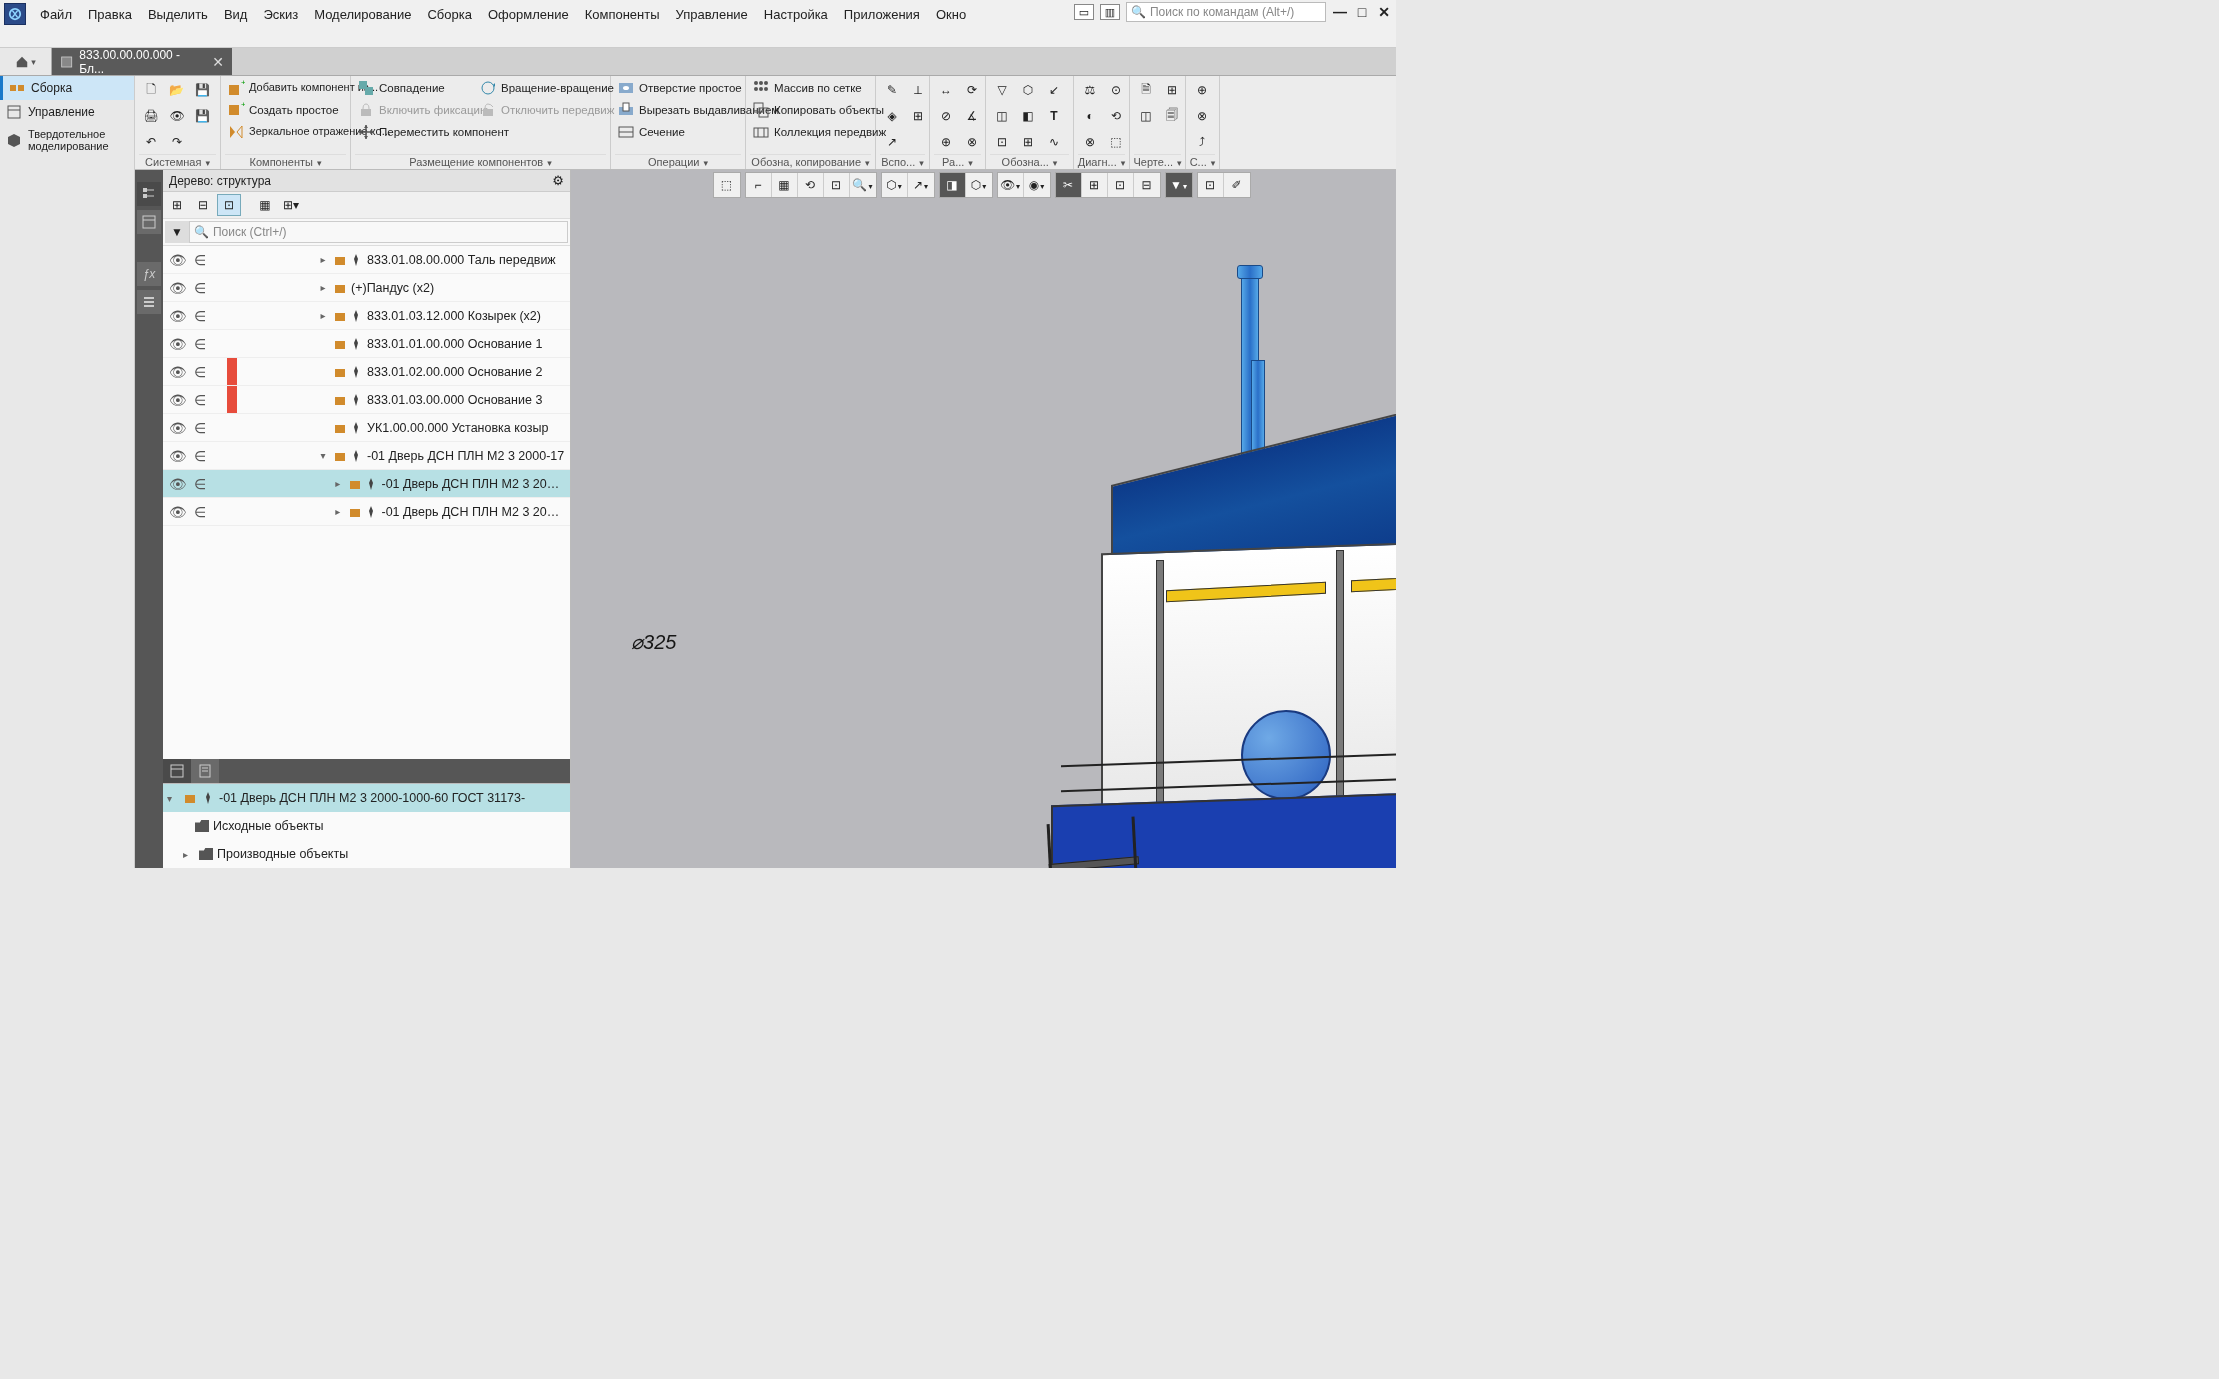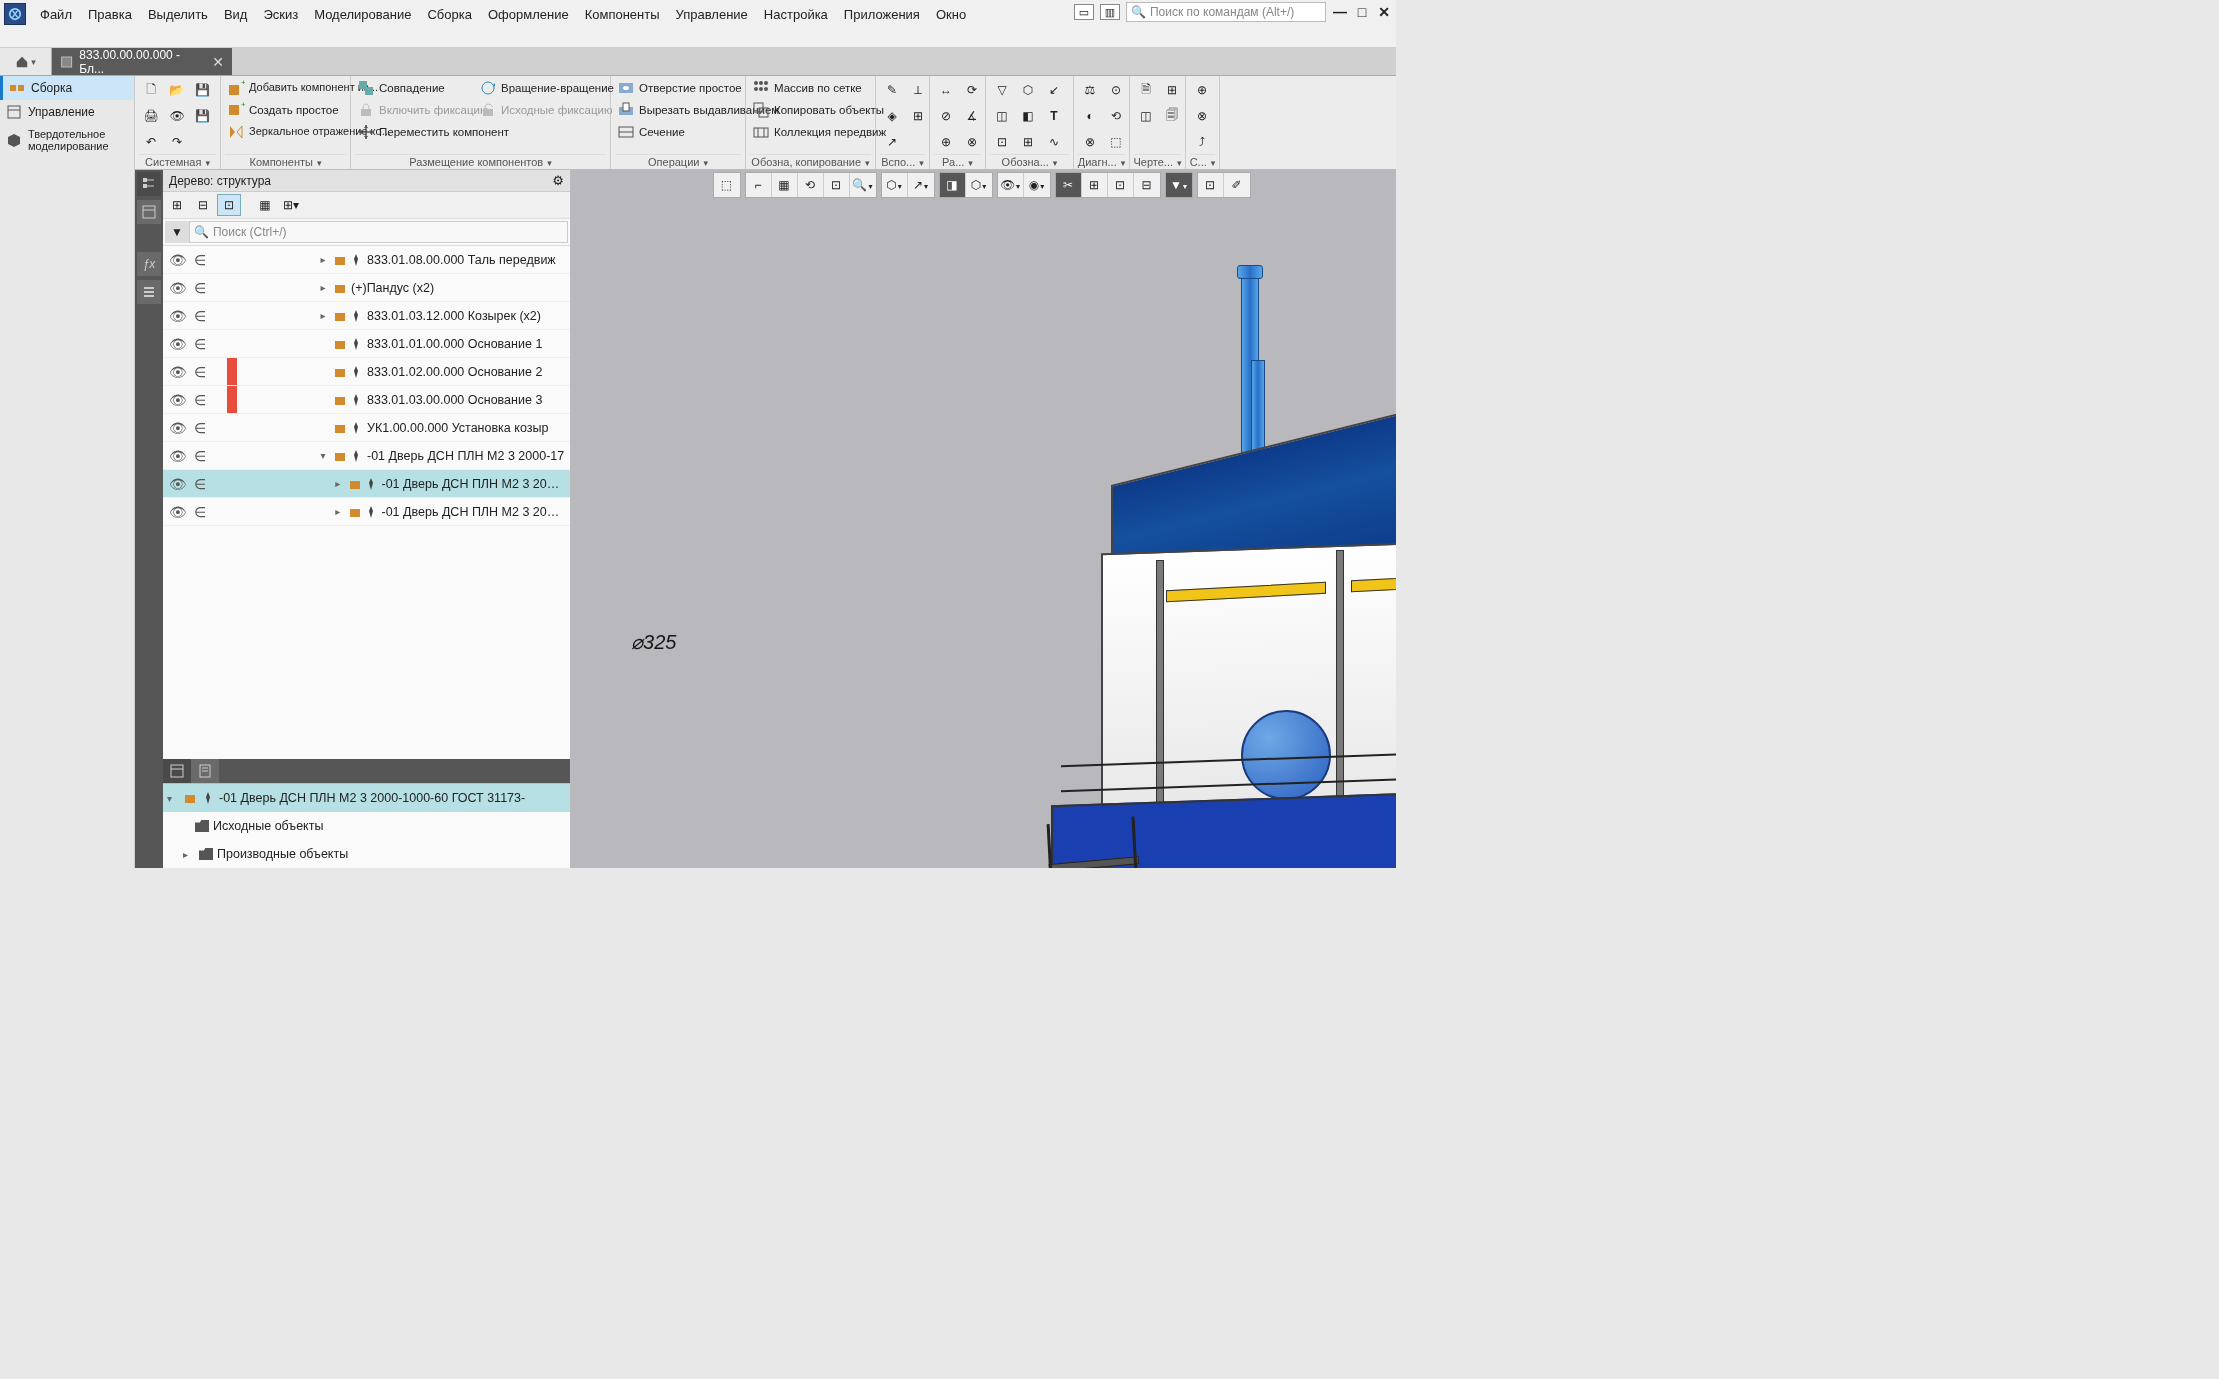--- a/index.html
+++ b/index.html
@@ -40,21 +40,21 @@
 .ribbon-smallgrid { display:grid; grid-template-columns:repeat(3,24px); grid-auto-rows:24px; gap:2px;}
 .ribbon-smallgrid .sb { width:24px; height:24px; display:flex; align-items:center; justify-content:center; border:1px solid transparent;}
 .ribbon-group-label { text-align:center; font-size:11px; color:#555; padding:1px 0; border-top:1px solid #ddd; display:flex; justify-content:center; align-items:center; gap:2px;}
 .ribbon-group-label .dd::after{content:"▾"; font-size:9px; margin-left:2px;}
 
 .iconbtn{ width:24px; height:24px; display:flex; align-items:center; justify-content:center;}
 .iconrow{ display:flex; gap:2px;}
 
 
 .main-row { display:flex; height:100%; }
-.side-strip { width:28px; background:#565656; display:flex; flex-direction:column; align-items:center; padding-top:2px; gap:4px;}
+.side-strip { width:28px; background:#565656; display:flex; flex-direction:column; align-items:center; padding-top:12px; gap:4px;}
 .side-strip .sbtn{ width:24px; height:24px; background:#6a6a6a; display:flex; align-items:center; justify-content:center;}
 .side-strip .sbtn.dark{ background:#4a4a4a;}
 .side-strip .sbtn svg{ width:14px; height:14px; }
 
 .tree-panel { width: 408px; background:#fafafa; border-right:1px solid #bbb; display:flex; flex-direction:column; overflow:hidden;}
 .tree-header { background:#e2e2e2; padding:3px 6px; display:flex; justify-content:space-between; align-items:center; font-size:12px; border-bottom:1px solid #ccc;}
 .tree-header .gear{ font-size:13px;}
 .tree-toolbar{ display:flex; align-items:center; gap:2px; padding:2px; border-bottom:1px solid #ddd; background:#f0f0f0;}
 .tree-toolbar .tb{ width:24px; height:22px; display:flex; align-items:center; justify-content:center; border:1px solid transparent;}
 .tree-toolbar .tb.active{ background:#cde6f7; border-color:#7ab;}
@@ -282,21 +282,21 @@
                   <circle cx="9" cy="9" r="6" fill="none" stroke="#38a"></circle>
                   <path d="M14 6 L16 4 L16 8 Z" fill="#38a"></path>
                 </svg>
               <span style="line-height:1.05">Вращение-вращение</span>
             </div>
             <div class="ribbon-btn disabled">
               <svg viewBox="0 0 18 18">
                   <rect x="4" y="8" width="10" height="7" fill="#bbb"></rect>
                   <path d="M6 8 Q6 3 9 3 Q12 3 14 6" fill="none" stroke="#bbb"></path>
                 </svg>
-              <span style="line-height:1.05">Исходные фиксацию</span>
+              <span style="line-height:1.05">Отключить передвиж</span>
             </div>
           </div>
         </div>
         <div class="ribbon-group-label">
             <span>Размещение компонентов</span>
             <span class="dd"></span>
           </div>
       </div>
 
       <div class="ribbon-group" style="width:135px">

